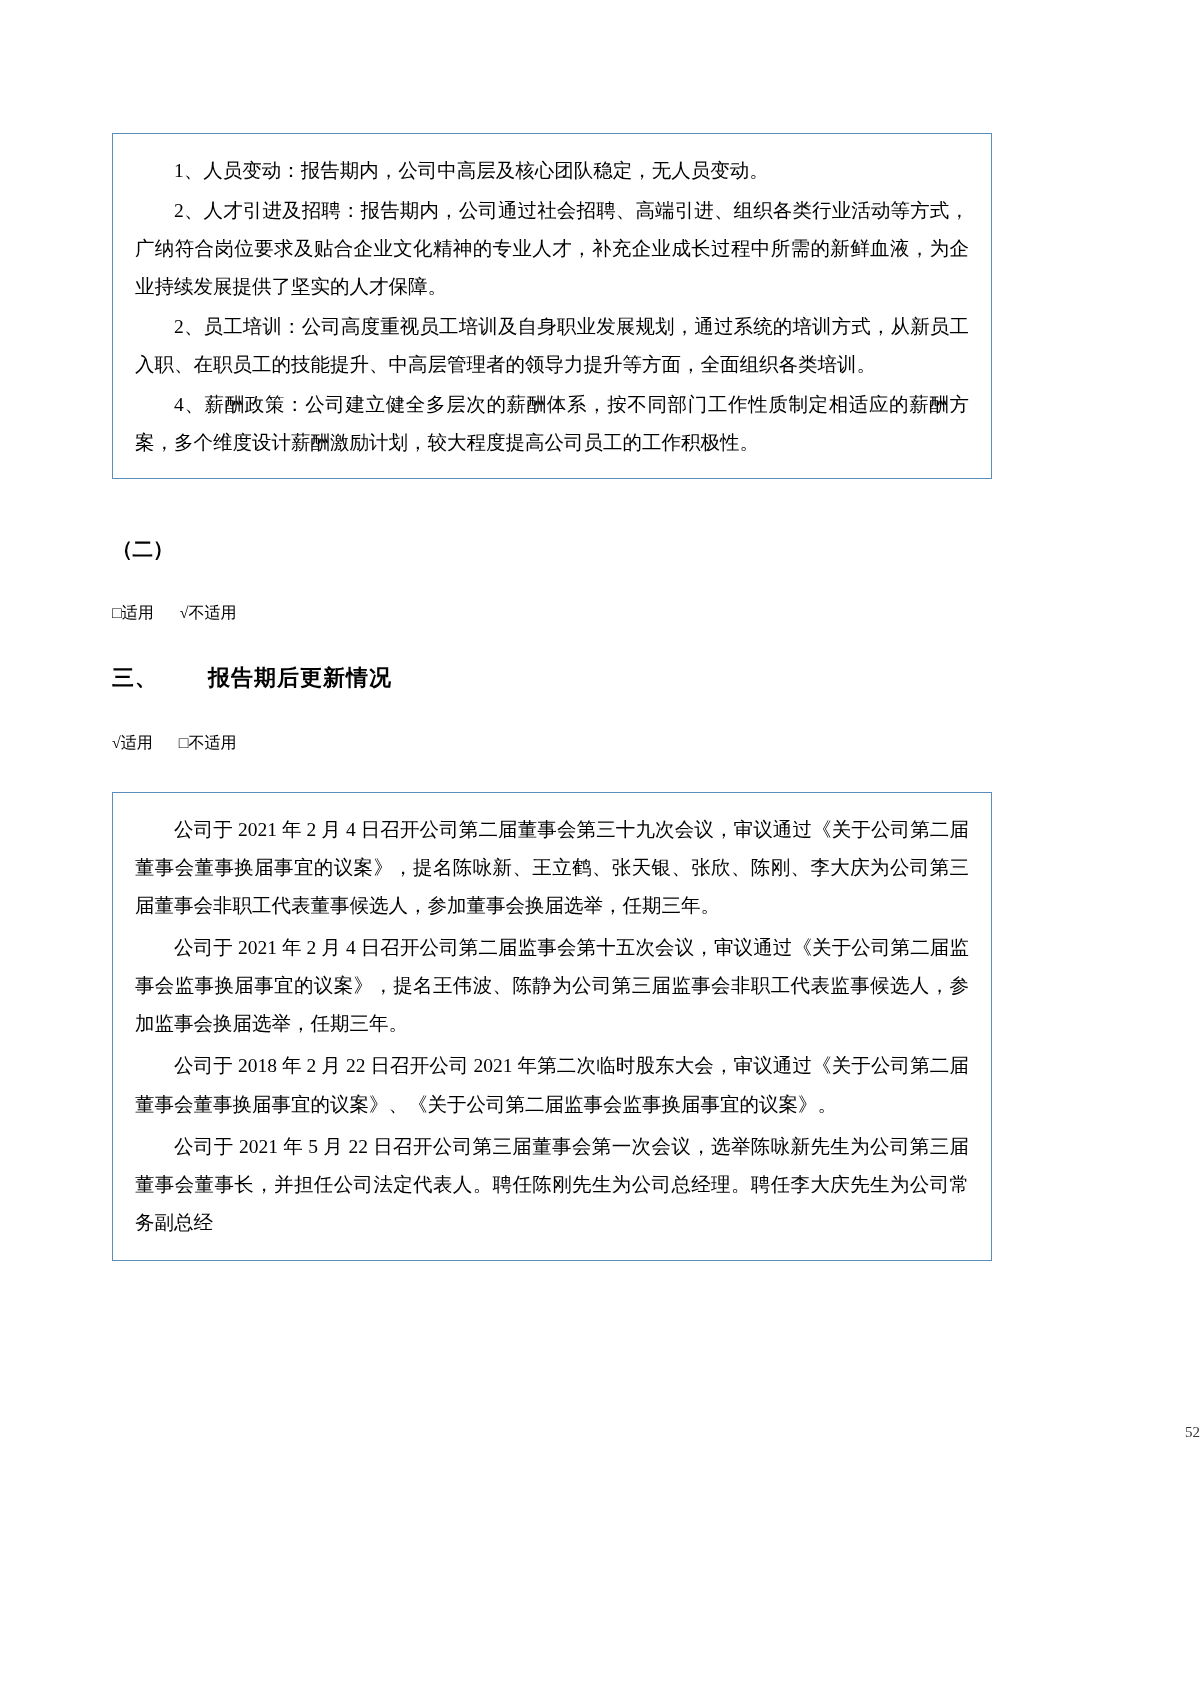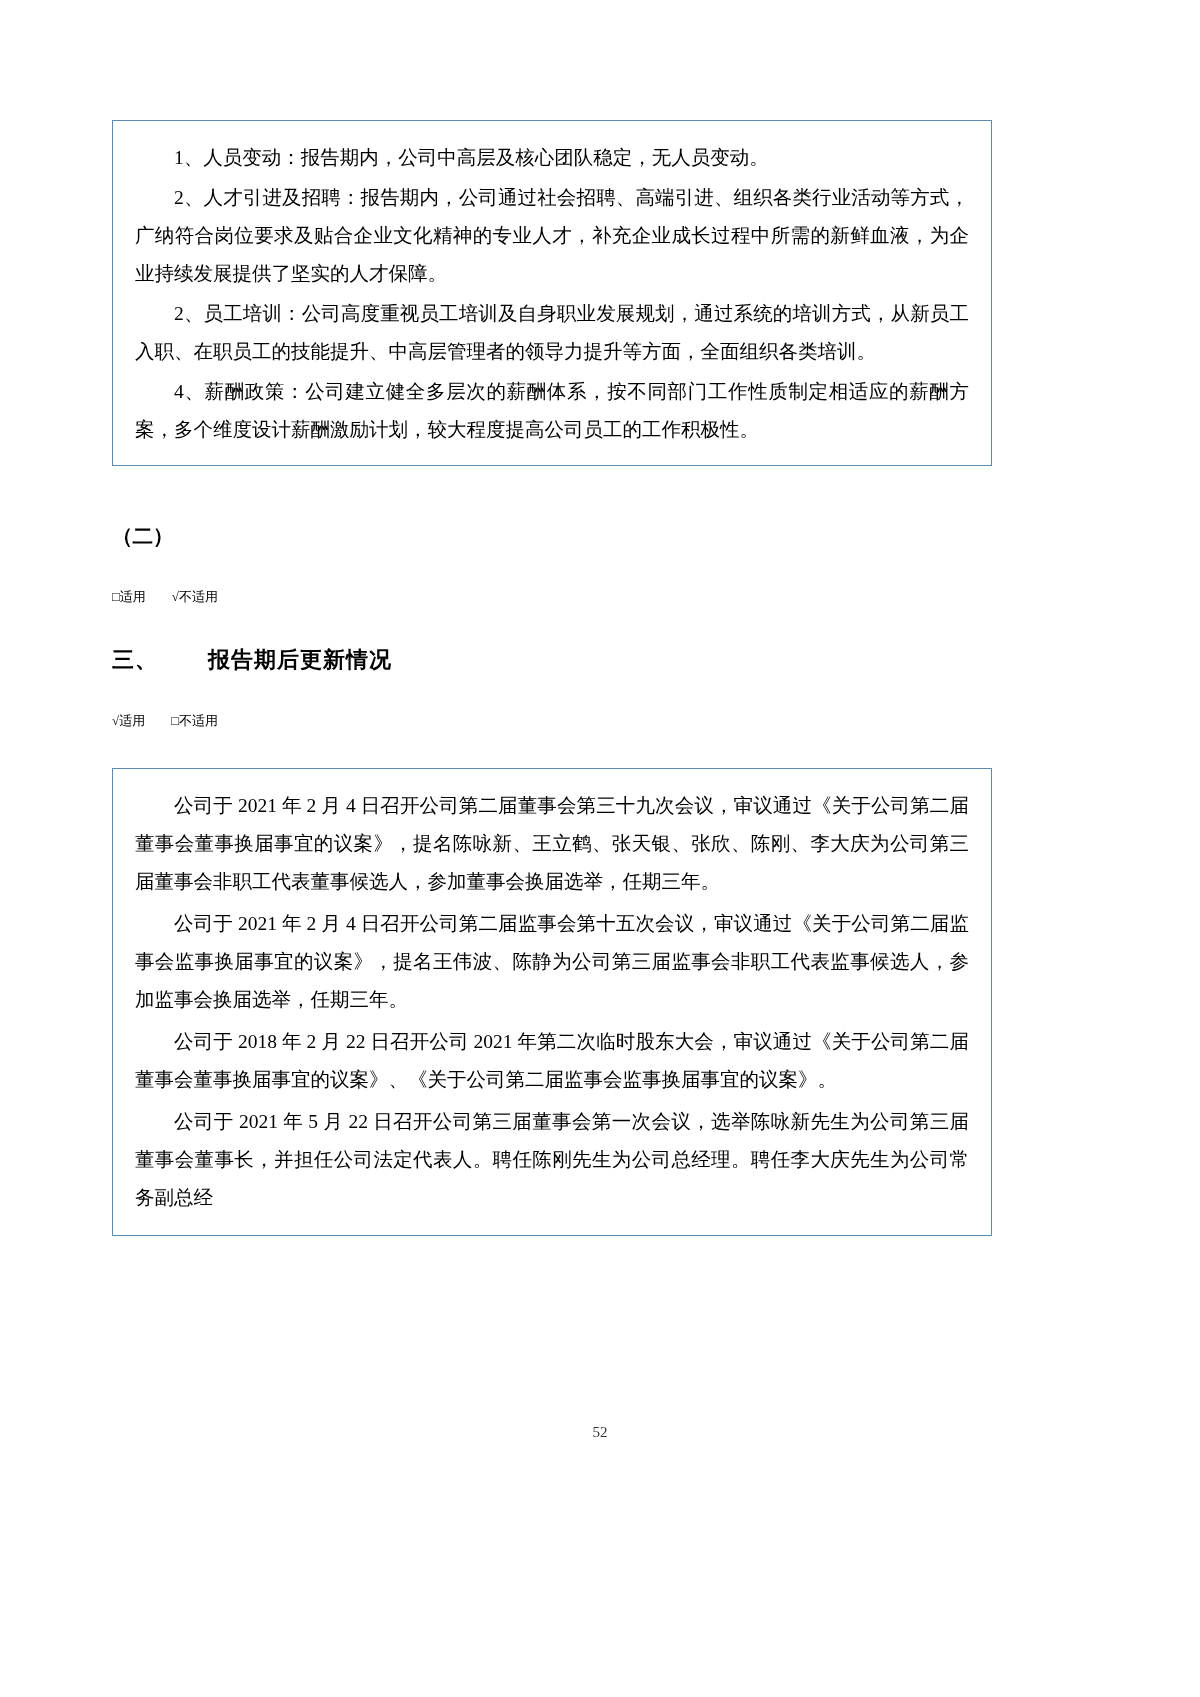--- a/index.html
+++ b/index.html
@@ -15,21 +15,21 @@
     width: 1200px;
     height: 1697px;
     background: #ffffff;
     margin: 0 auto;
     box-sizing: border-box;
     overflow: hidden;
   }
   .content {
     position: absolute;
     left: 112px;
-    top: 120px;
+    top: 133px;
     width: 880px;
   }
   .boxed {
     border: 1px solid #5b8db8;
     box-sizing: border-box;
     padding: 18px 22px 14px 22px;
   }
   .para {
     font-size: 19.5px;
     line-height: 1.95;
@@ -48,21 +48,21 @@
   }
   .heading-row {
     display: flex;
     align-items: baseline;
   }
   .heading-num {
     display: inline-block;
     min-width: 86px;
   }
   .applicable-line {
-    font-size: 13px;
+    font-size: 16px;
     line-height: 1.9;
     color: #000000;
     margin: 0;
   }
   .applicable-line .opt {
     margin-right: 26px;
     white-space: nowrap;
   }
   .gap-lg { height: 52px; }
   .gap-md { height: 30px; }
@@ -78,21 +78,21 @@
   }
   .heading-sub {
     font-size: 20.5px;
     font-weight: bold;
   }
   .page-number {
     position: absolute;
     left: 0;
     right: 0;
     top: 1424px;
-    text-align: center;
+    text-align: right;
     font-size: 15px;
     color: #333333;
     font-family: "Liberation Serif", serif;
   }
   .box-lower {
     margin-top: 24px;
   }
   .box-lower .para {
     margin-bottom: 4px;
   }

